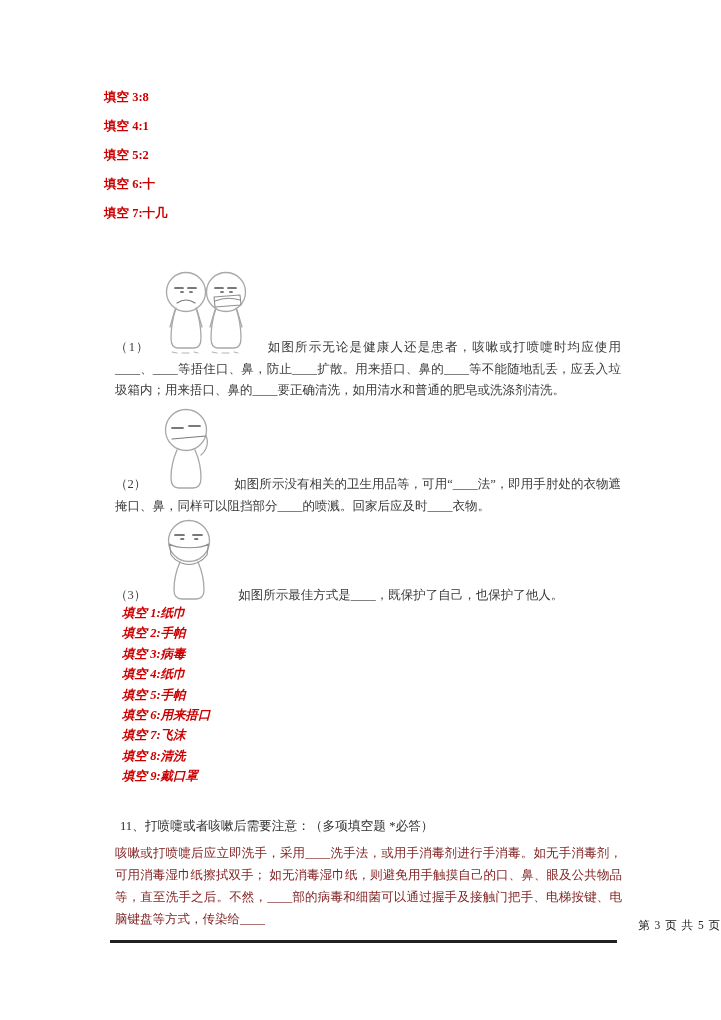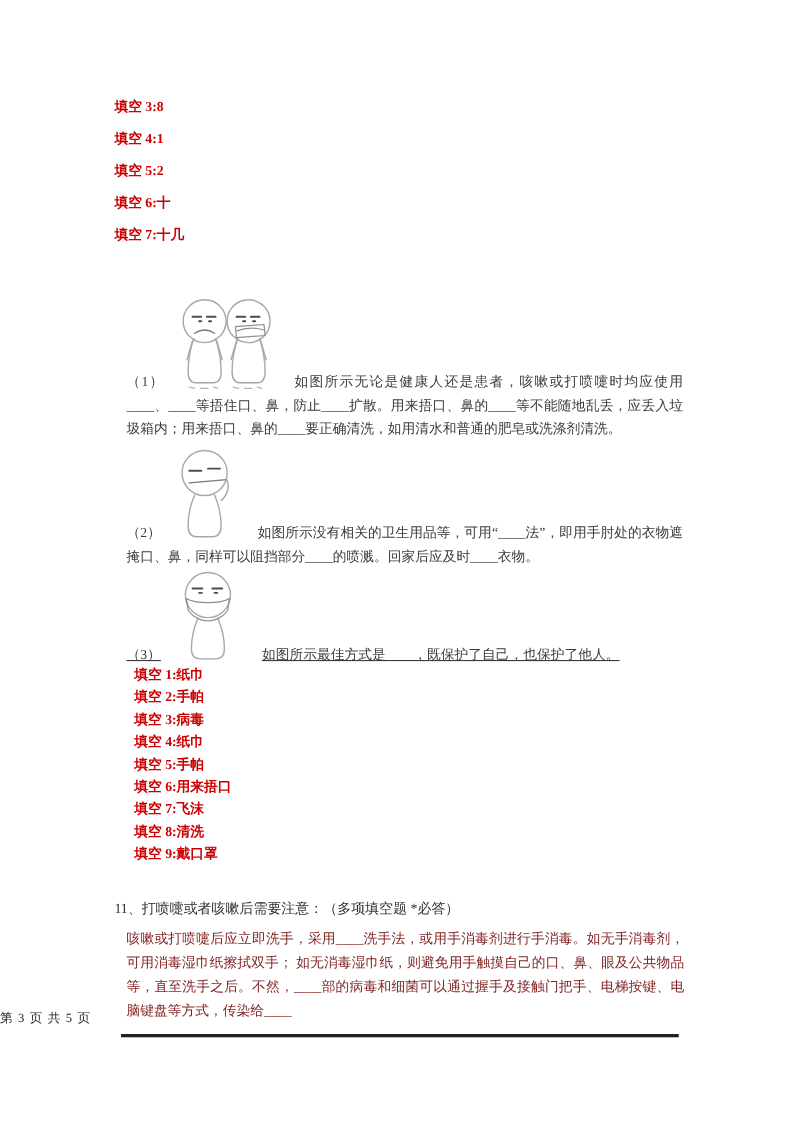--- a/index.html
+++ b/index.html
@@ -7,41 +7,41 @@
   #page {
     position:relative; width:721px; height:1020px; background:#ffffff;
     font-family:"Liberation Serif","DejaVu Serif",serif;
     color:#333333; overflow:hidden;border-radius:10px;
   }
   .red { color:#cc0000; font-weight:bold; }
   .top-answers { position:absolute; left:104px; top:90px; font-size:12.5px; }
   .top-answers .ans { line-height:14px; margin-bottom:15px; }
   .q-heading { position:absolute; left:104px; font-size:12.7px; color:#2f2f2f; line-height:22px; }
   #q10-heading { top:240px; }
-  #q11-heading { top:815px; }
+  #q11-heading { top:815px;margin-left:16px; }
   .item-para {
     position:absolute; left:115px; width:506px;
     font-size:12.5px; line-height:21.7px; text-align:justify; color:#3a3a3a;
   }
   #item1 { top:271px; }
   #item2 { top:408px; }
-  #item3 { top:519px;text-decoration:underline; }
+  #item3 { top:519px; }
   .illu { display:inline-block; }
   .illu svg { vertical-align:-4px; }
   #item1 .illu svg { margin:0 14px 0 9px; }
   #item2 .illu svg { margin:0 22px 0 14px; }
   #item3 .illu svg { margin:0 24px 0 18px; }
-  .q10-answers { position:absolute; left:122px; top:603px; font-size:12.5px; }
+  .q10-answers { position:absolute; left:122px; top:603px; font-size:12.5px;font-style:italic; }
   .q10-answers .ans { line-height:20.4px; }
   #q11-para {
     position:absolute; left:115px; top:843px; width:507px;
     font-size:12.5px; line-height:21.9px; text-align:justify; color:#7f1d1d;
   }
   .footer-label {
-    position:absolute; left:0; top:918px; width:721px; text-align:left;
+    position:absolute; left:0; top:918px; width:721px; text-align:right;
     font-size:11.5px; color:#222222; letter-spacing:1px;
   }
   .footer-rule {
     position:absolute; left:110px; top:940px; width:507px; height:3px;
     background:#212121;
   }
   svg .outline { fill:none; stroke:#a8a8a8; stroke-width:1.3; stroke-linecap:round; }
   svg .eyes { fill:none; stroke:#4c4c4c; stroke-width:1.7; stroke-linecap:round; }
   svg .mouth { fill:none; stroke:#7a7a7a; stroke-width:1.2; stroke-linecap:round; }
   svg .tissue { fill:none; stroke:#8f8f8f; stroke-width:1.1; stroke-linejoin:round; }

